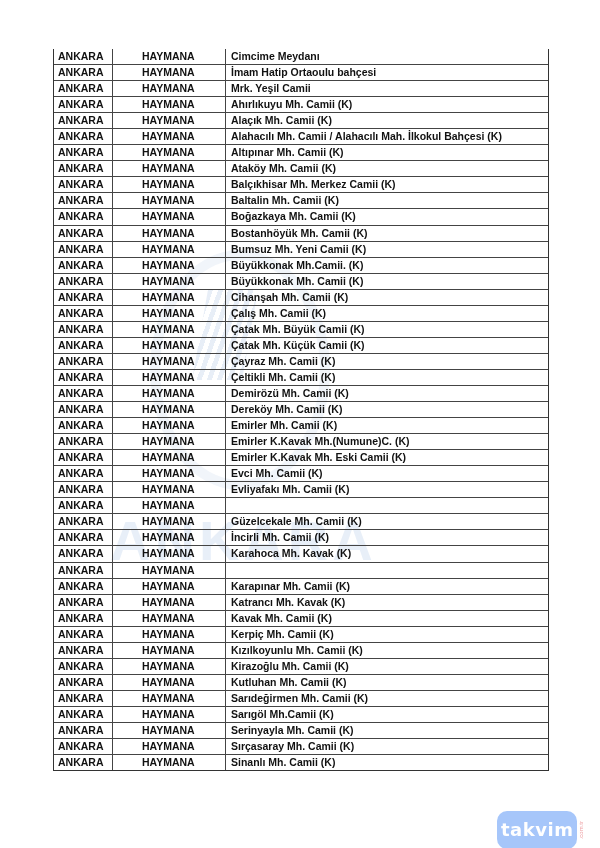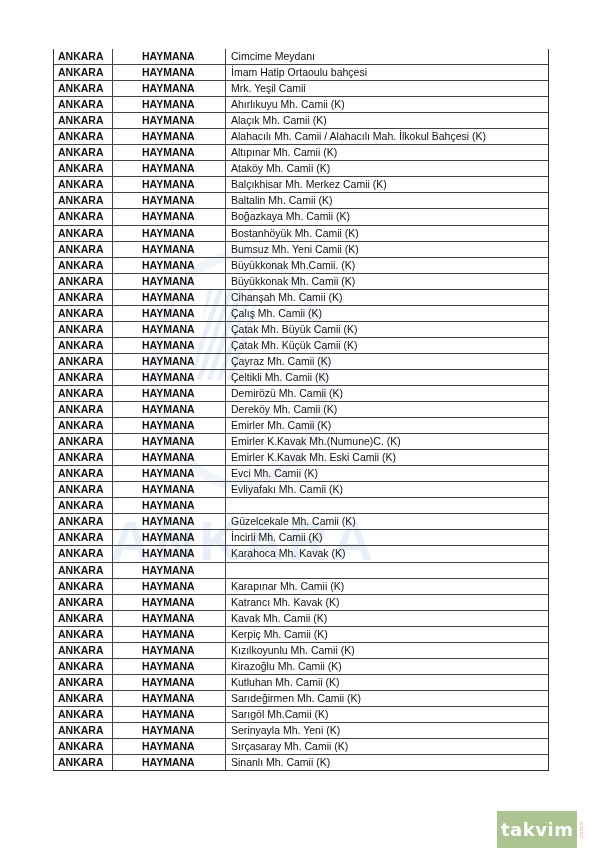--- a/index.html
+++ b/index.html
@@ -29,29 +29,29 @@
       border-left: 1.5px solid #333; border-right: 1.5px solid #333; border-bottom: 1.5px solid #333;
     }
     .row {
       display: flex; height: 15.05px; border-bottom: 1.5px solid #444;
       font-size: 10.5px; font-weight: bold; color: #111; line-height: 15px;
     }
     .row:last-child { border-bottom: none; }
     .cell { box-sizing: border-box; padding-left: 4px; white-space: nowrap; overflow: hidden; }
     .c-city { width: 59px; border-right: 1.5px solid #444; }
     .c-district { width: 113px; border-right: 1.5px solid #444; padding-left: 29px; }
-    .c-place { flex: 1; padding-left: 5px; font-weight: 400; }
+    .c-place { flex: 1; padding-left: 5px; font-weight: 700; }
     .logo {
       position: absolute; left: 497px; top: 820px; height: 20px;
       display: flex; align-items: center;
       opacity: 0.45;
     }
     .logo-box {
-      background: #4d7c0f; color: #fff; font-weight: bold; font-size: 18px;
-      padding: 9px 4px; line-height: 20px; letter-spacing: 0.5px; font-family: "DejaVu Sans", sans-serif;
+      background: #3b82f6; color: #fff; font-weight: bold; font-size: 18px;
+      padding: 9px 4px; line-height: 20px; letter-spacing: 0.5px; font-family: "DejaVu Sans", sans-serif; border-radius: 10px;
     }
     .logo-suffix { font-size: 6px; color: #d6202a; writing-mode: vertical-rl; transform: rotate(180deg); margin-left: 1px; }
   </style>
 </head>
 <body>
 
 <div class="watermark-emblem">
   <div class="bars"></div>
 </div>
 <div class="watermark-text">ANKARA</div>
@@ -261,21 +261,21 @@
       <div class="cell c-place">Sarıdeğirmen Mh. Camii (K)</div>
     </div>
     <div class="row">
       <div class="cell c-city">ANKARA</div>
       <div class="cell c-district">HAYMANA</div>
       <div class="cell c-place">Sarıgöl Mh.Camii (K)</div>
     </div>
     <div class="row">
       <div class="cell c-city">ANKARA</div>
       <div class="cell c-district">HAYMANA</div>
-      <div class="cell c-place">Serinyayla Mh. Yeni (K)</div>
+      <div class="cell c-place">Serinyayla Mh. Camii (K)</div>
     </div>
     <div class="row">
       <div class="cell c-city">ANKARA</div>
       <div class="cell c-district">HAYMANA</div>
       <div class="cell c-place">Sırçasaray Mh. Camii (K)</div>
     </div>
     <div class="row">
       <div class="cell c-city">ANKARA</div>
       <div class="cell c-district">HAYMANA</div>
       <div class="cell c-place">Sinanlı Mh. Camii (K)</div>

